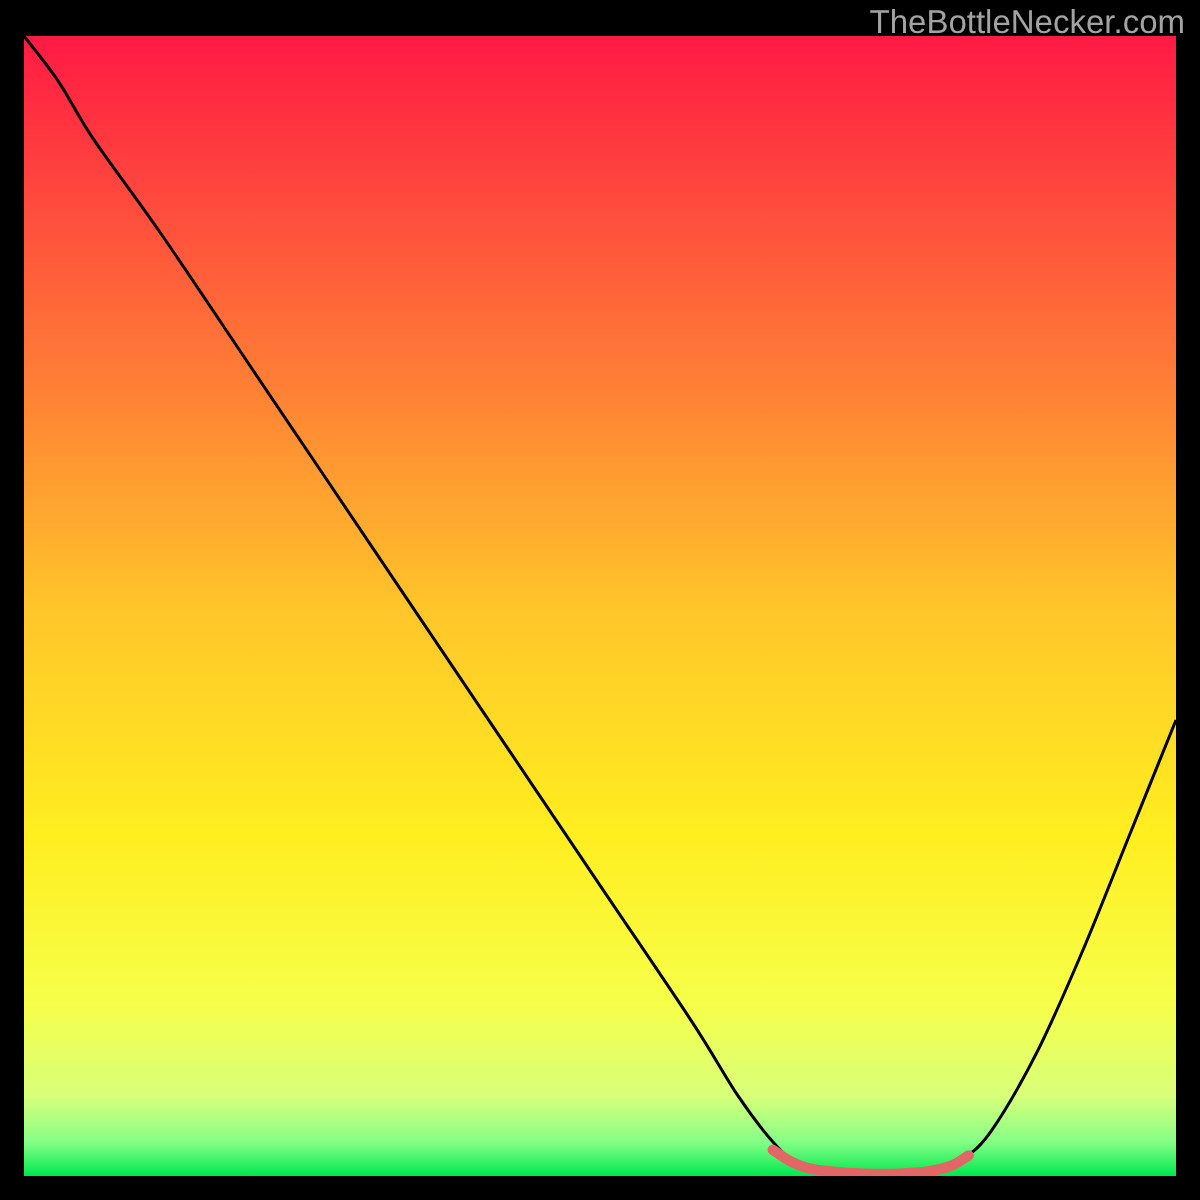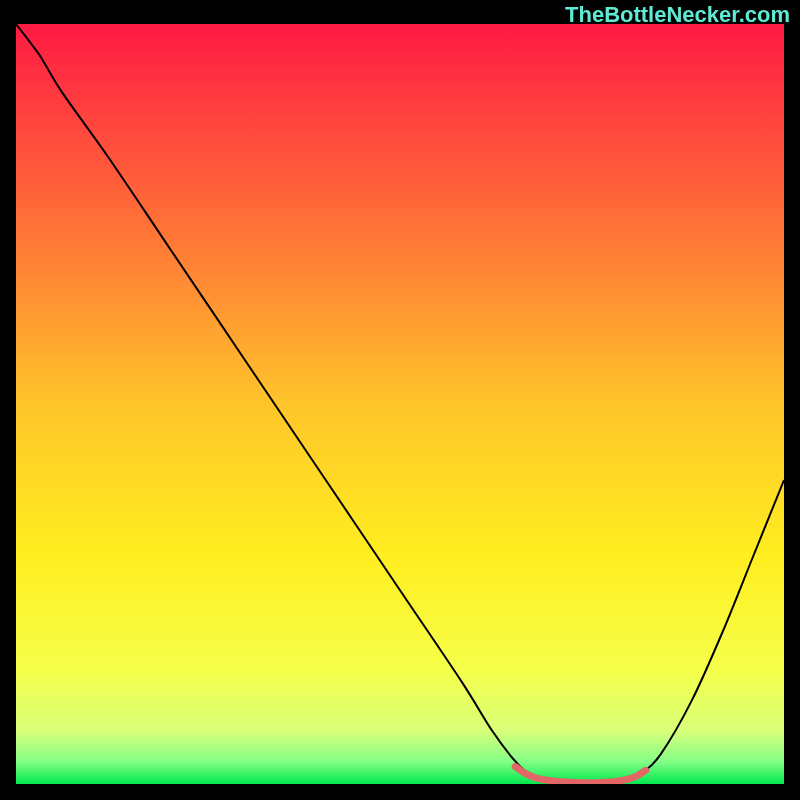--- a/index.html
+++ b/index.html
@@ -9,22 +9,22 @@
     width: 800px;
     height: 800px;
     background: #000;
   }
   .watermark {
     position: absolute;
     top: 2px;
     right: 10px;
     font-family: Arial, sans-serif;
     font-size: 22px;
-    font-weight: bold;
-    color: #5eead4;
+    font-weight: normal;
+    color: #a3a3a3;
     z-index: 10;
   }
   .plot {
     position: absolute;
     left: 16px;
     top: 24px;
     width: 768px;
     height: 760px;
   }
   svg { display: block; }

